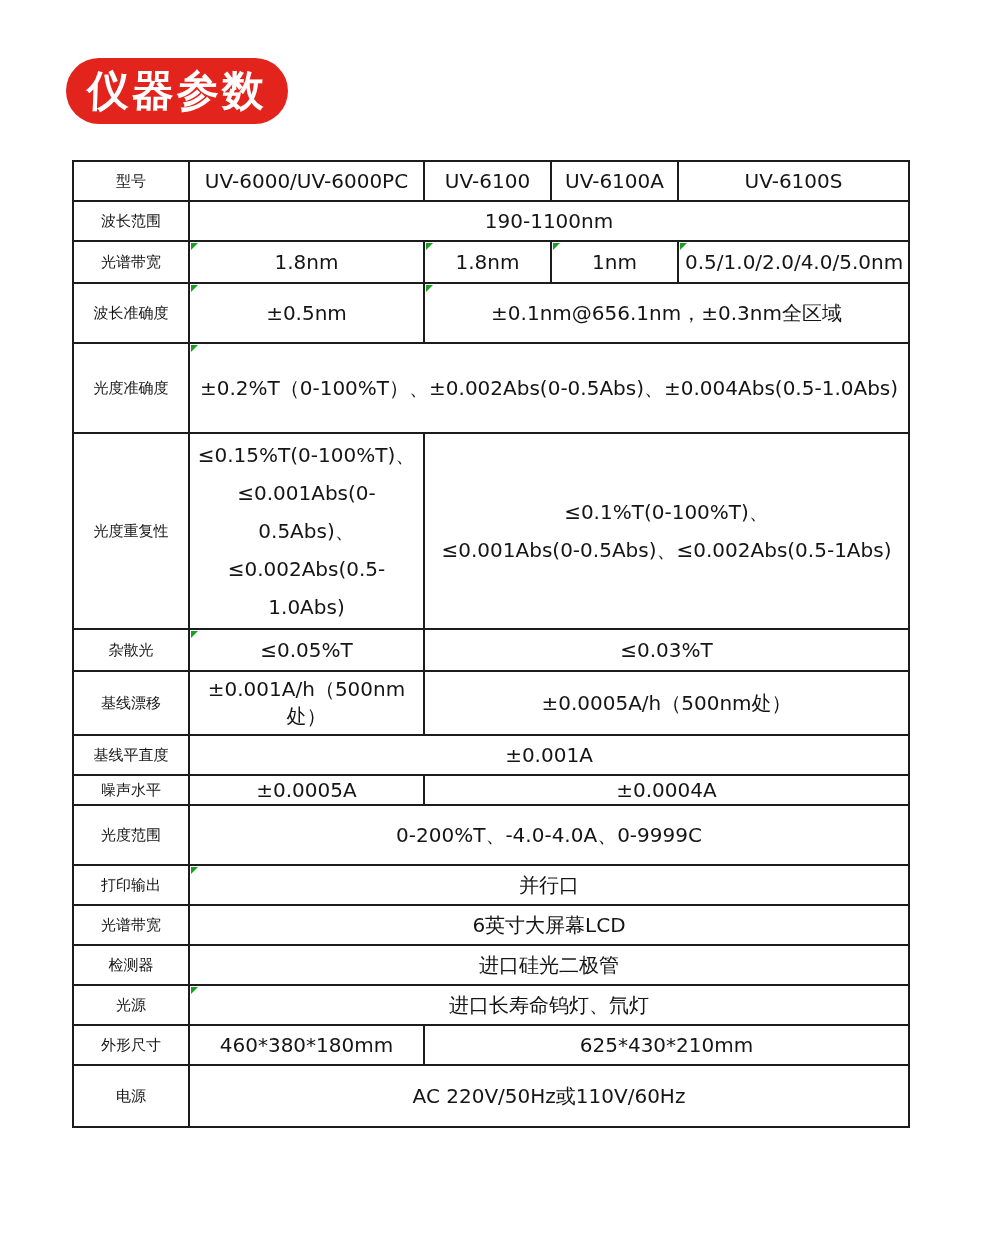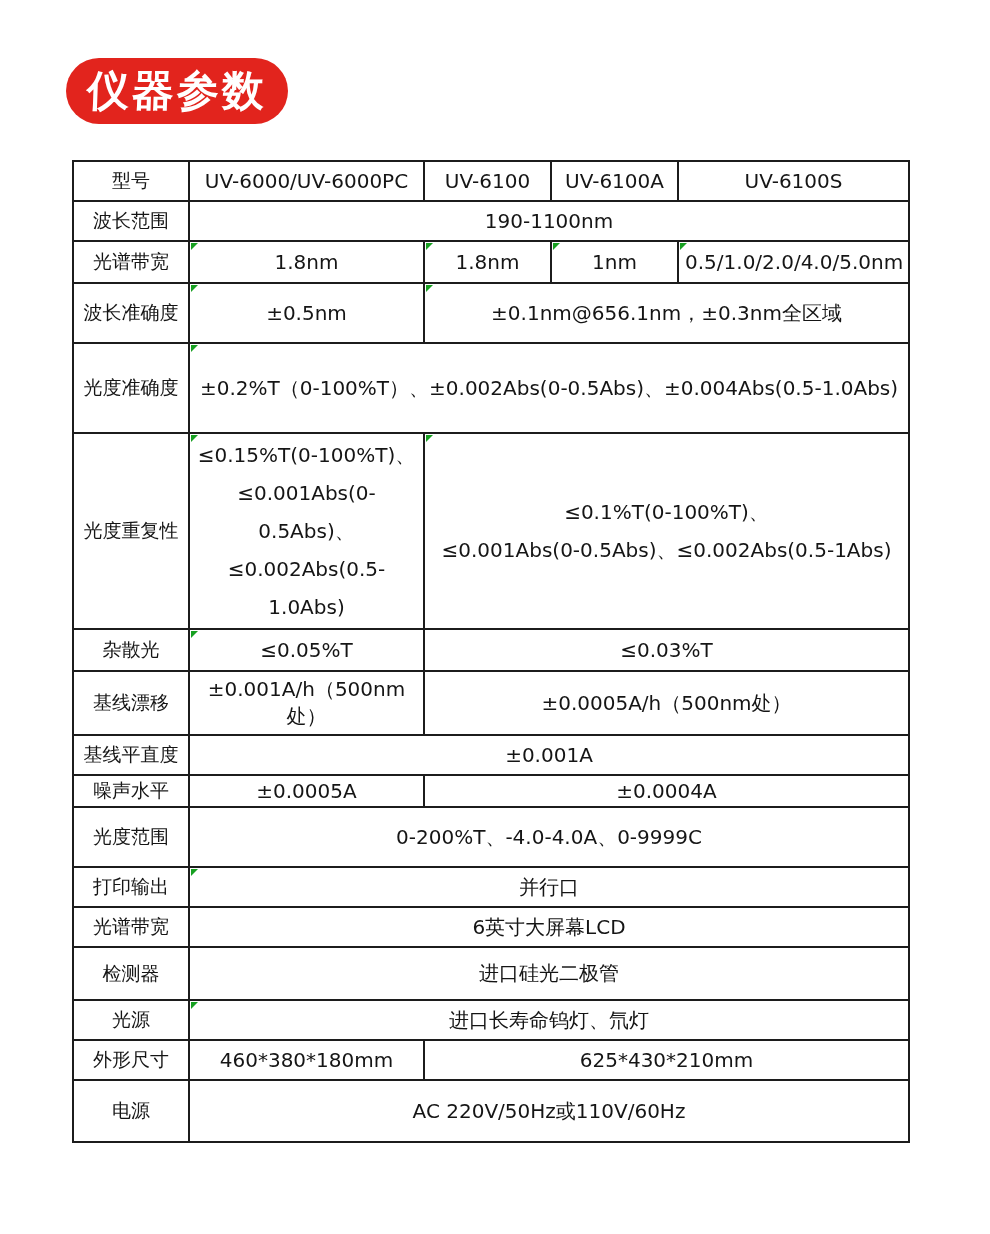--- a/index.html
+++ b/index.html
@@ -28,22 +28,22 @@
     font-size:20px;color:#151515;
   }
   table.spec td{
     border:2px solid #1c1c1c;
     text-align:center;vertical-align:middle;
     padding:2px 6px;
     white-space:pre-line;
     position:relative;
     overflow:hidden;
   }
-  td.lbl{font-size:19px;letter-spacing:0px;}
-  td.big{line-height:38px;}
+  td.lbl{font-size:15px;letter-spacing:0px;}
+  td.big{line-height:38px;border-radius:21px;}
   td.ta-l{text-align:left;padding-left:16px;}
   
   td.nt::before{
     content:"";position:absolute;top:1px;left:1px;width:0;height:0;
     border-top:7px solid #17a021;border-right:7px solid transparent;
   }
 </style>
 </head>
 <body>
 
@@ -137,21 +137,21 @@
     <tr style="height:40px">
       <td class="lbl">打印输出</td>
       <td class="nt" colspan="4">并行口</td>
     </tr>
 
     <tr style="height:40px">
       <td class="lbl">光谱带宽</td>
       <td colspan="4">6英寸大屏幕LCD</td>
     </tr>
 
-    <tr style="height:53px">
+    <tr style="height:40px">
       <td class="lbl">检测器</td>
       <td colspan="4">进口硅光二极管</td>
     </tr>
 
     <tr style="height:40px">
       <td class="lbl">光源</td>
       <td class="nt" colspan="4">进口长寿命钨灯、氘灯</td>
     </tr>
 
     <tr style="height:40px">

